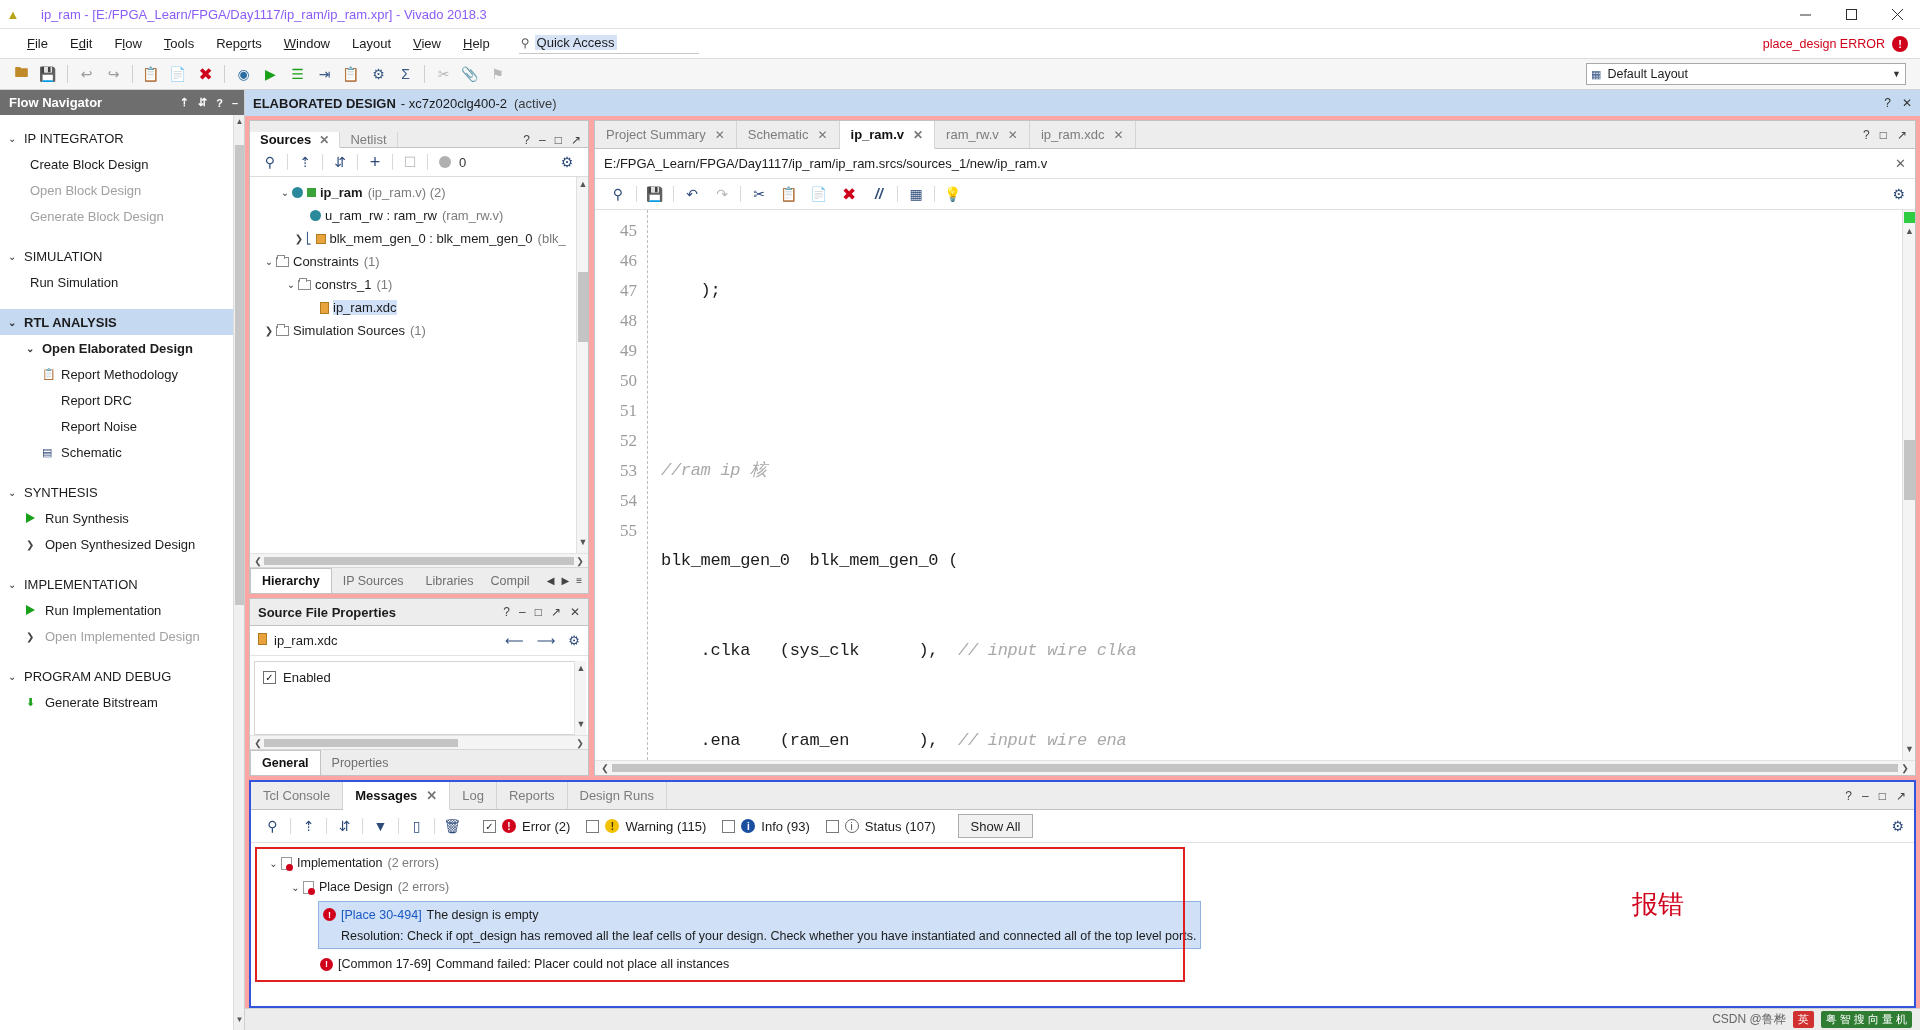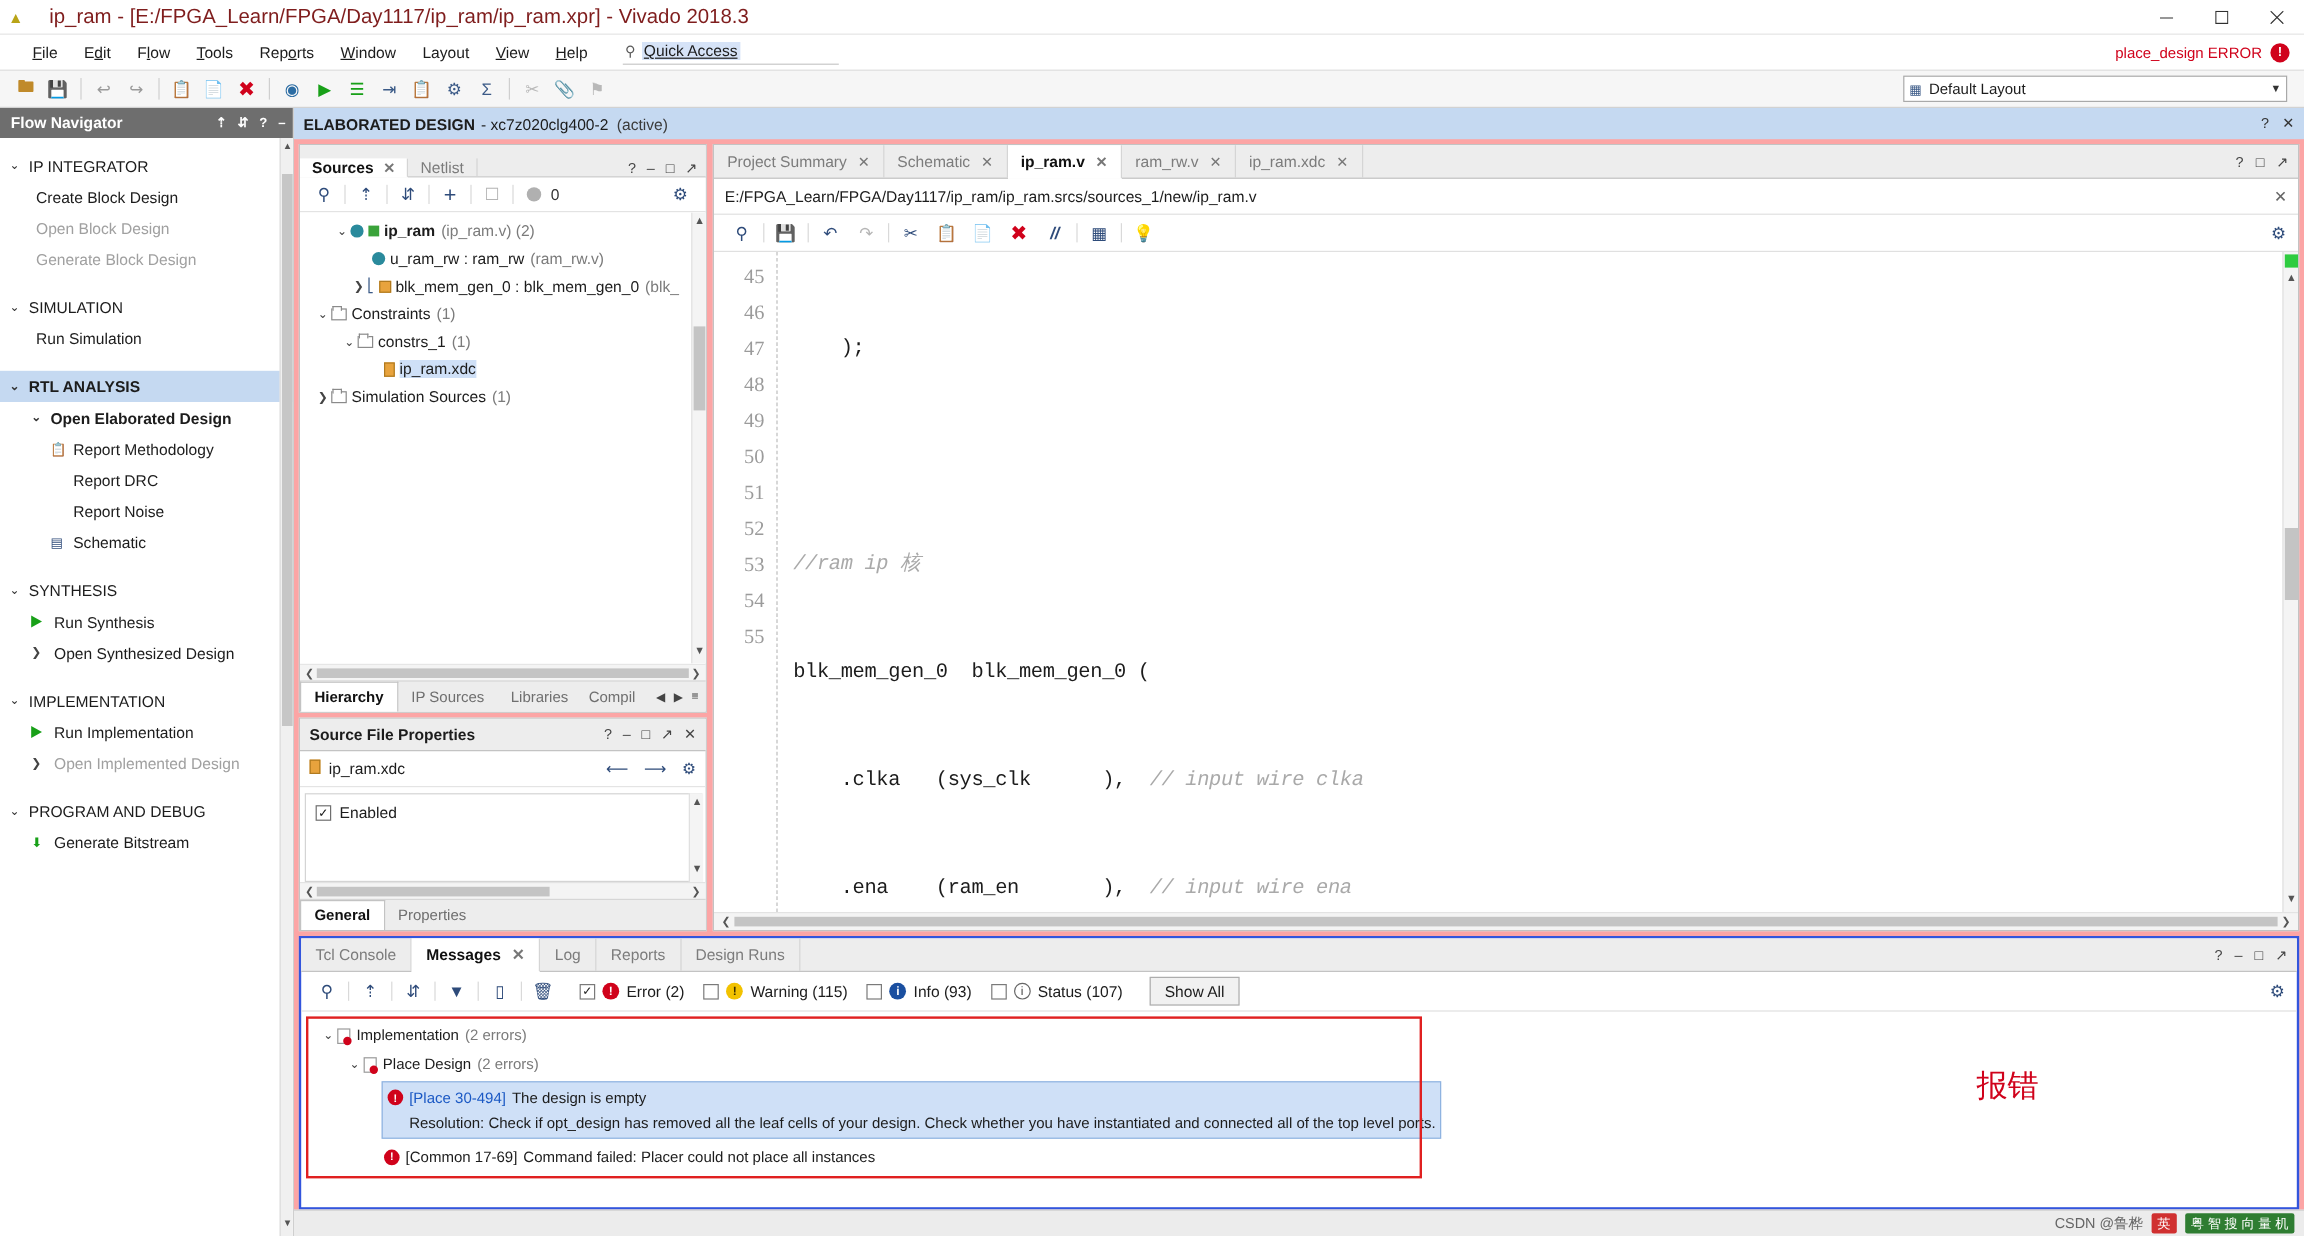--- a/index.html
+++ b/index.html
@@ -14,35 +14,35 @@
     -webkit-font-smoothing:antialiased;
   }
   .app { position:relative; width:1920px; height:1030px; display:flex; flex-direction:column; background:#f0f0f0; }
 
   
   .titlebar {
     height:29px; background:#ffffff; display:flex; align-items:center;
     border-bottom:1px solid #e2e2e2; flex:none;
   }
   .titlebar .tb-icon { width:26px; text-align:center; font-size:13px; color:#b9a417; }
-  .titlebar .tb-text { font-size:17px; color:#7f1d1d;padding-left:15px; }
+  .titlebar .tb-text { font-size:13px; color:#8b5cf6;padding-left:15px; }
   .win-ctrls { margin-left:auto; display:flex; height:29px; }
   .win-btn { width:46px; height:29px; display:flex; align-items:center; justify-content:center; color:#303030; font-size:14px; }
   .win-btn svg { display:block; }
 
   
   .menubar {
     height:30px; background:#ffffff; display:flex; align-items:center;
     border-bottom:1px solid #dcdcdc; flex:none; padding-left:16px; position:relative;
   }
   .menu-item { padding:4px 11px; font-size:13px; color:#1c1c1c; }
   .menu-item u { text-decoration:underline; }
   .quick { margin-left:18px; display:flex; align-items:center; border-bottom:1px solid #c7c7c7; padding:2px 4px 3px 2px; width:180px;}
   .quick .qicon { color:#5a5a5a; font-size:12px; margin-right:5px; }
-  .quick .qtext { background:#d6e3f7; color:#1c1c1c; font-size:13px; padding:0 2px;text-decoration:underline;}
+  .quick .qtext { background:#d6e3f7; color:#1c1c1c; font-size:13px; padding:0 2px;}
   .err-status { margin-left:auto; display:flex; align-items:center; gap:7px; padding-right:12px; }
   .err-status .etxt { color:#d0021b; font-size:12.5px; }
   .err-dot { width:16px;height:16px;border-radius:50%;background:#d0021b;color:#fff;font-size:11px;font-weight:bold;display:flex;align-items:center;justify-content:center; }
 
   
   .toolbar {
     height:31px; background:#f6f6f6; border-bottom:1px solid #d2d2d2;
     display:flex; align-items:center; flex:none; padding-left:8px;
   }
   .tb-btn { width:27px;height:25px; display:flex;align-items:center;justify-content:center; font-size:14px; color:#3b5a87; }
@@ -181,21 +181,21 @@
   .showall { margin-left:22px; height:24px; padding:0 12px; border:1px solid #adadad; background:#f1f1f1; font-size:13px; display:flex; align-items:center;}
   .bfilter .gear { margin-left:auto; margin-right:10px; color:#2e4b7a; font-size:14px;}
   .msgarea { flex:1; position:relative; min-height:0; overflow:hidden; padding-left:3px;}
   .redbox { position:absolute; left:4px; top:4px; width:930px; height:135px; border:2px solid #e02020; }
   .mrow { display:flex; align-items:center; height:24px; font-size:12.5px; white-space:nowrap;}
   .mrow .tw { width:15px; text-align:center; font-size:10px; color:#444;}
   .err-ic-sm { width:13px;height:13px;border-radius:50%;background:#d0021b;color:#fff;font-size:9px;font-weight:bold;display:inline-flex;align-items:center;justify-content:center;margin-right:5px;}
   .doc-err { width:11px;height:13px;background:#fff;border:1px solid #9a9a9a;display:inline-block;position:relative;margin-right:5px;}
   .doc-err:after{content:"";position:absolute;right:-2px;bottom:-2px;width:7px;height:7px;border-radius:50%;background:#d0021b;}
   .blue-link { color:#1a58c4; }
-  .cn-note { position:absolute; right:215px; top:44px; font-size:26px; color:#d0021b; font-family:"DejaVu Sans", sans-serif;}
+  .cn-note { position:absolute; right:230px; top:44px; font-size:26px; color:#d0021b; font-family:"DejaVu Sans", sans-serif;}
 
   .statusbar { height:22px; background:#ececec; border-top:1px solid #d2d2d2; display:flex; align-items:center; justify-content:flex-end; padding-right:8px; font-size:12px; color:#666; flex:none; gap:7px;}
   .wm-badge { background:#d03030; color:#fff; font-size:11px; padding:1px 5px; border-radius:2px;}
   .wm-badge2 { background:#2f7d32; color:#fff; font-size:11px; padding:1px 5px; border-radius:2px;}
 </style>
 </head>
 <body>
 
 <div class="app">
 

